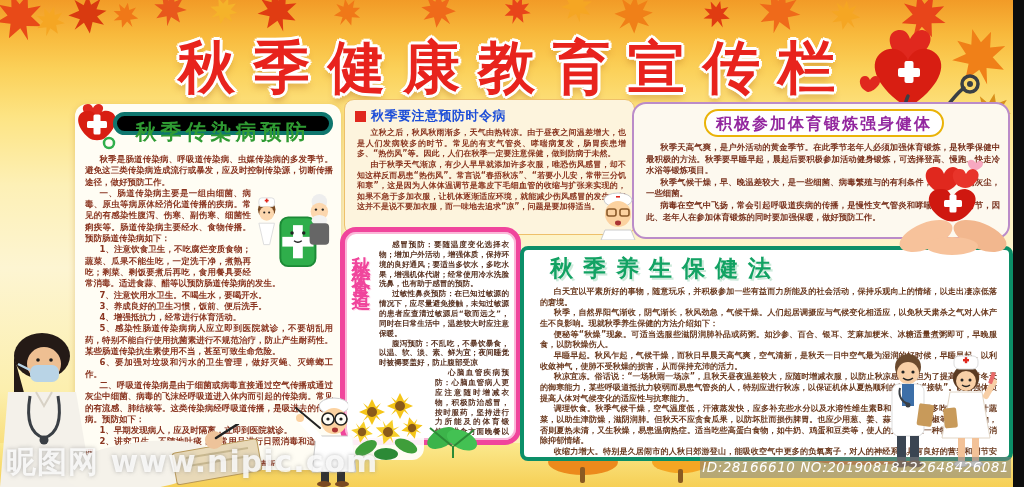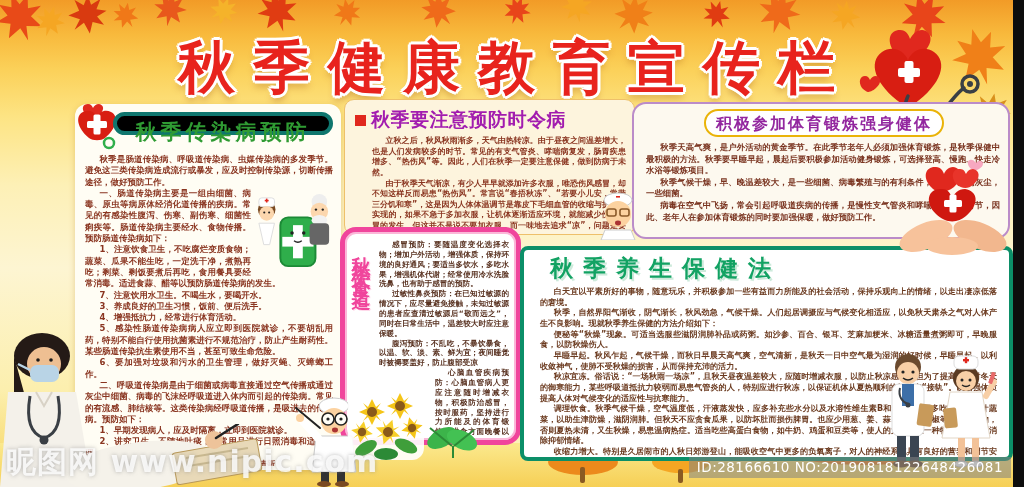--- a/index.html
+++ b/index.html
@@ -26,23 +26,23 @@
     border:4px solid #0f766e;border-radius:20px;color:#2f9b33;font-size:21px;font-weight:bold;
     letter-spacing:4px;text-align:center;line-height:32px;box-sizing:border-box;}
   .inf-cross{position:absolute;left:0px;top:0px;}
   .inf-body{position:absolute;left:10px;right:8px;top:50px;bottom:4px;overflow:hidden;
     font-size:8.5px;line-height:1.33;color:#8a3520;font-weight:bold;}
   .float-img{float:right;width:78px;height:82px;margin:2px 0 2px 4px;}
   
   #panel-seasonal{left:344px;top:99px;width:291px;height:136px;background:#fdf4dd;
     border:1px solid #eec06a;border-radius:10px;overflow:hidden;}
   .seasonal-title{display:flex;align-items:center;gap:5px;padding:7px 8px 2px 10px;
-    color:#a21caf;font-size:19px;font-weight:bold;letter-spacing:0.5px;}
+    color:#1d4ed8;font-size:13px;font-weight:bold;letter-spacing:0.5px;}
   .red-square{width:11px;height:11px;background:#e0281e;flex:0 0 auto;}
-  .seasonal-body{padding:1px 8px 0 27px;font-size:8px;line-height:1.33;color:#8a3520;font-weight:bold;}
+  .seasonal-body{padding:1px 8px 0 12px;font-size:8px;line-height:1.33;color:#8a3520;font-weight:bold;}
   
   #panel-diet{left:340px;top:227px;width:181px;height:218px;background:#fff;
     border:5px solid #f0459c;border-radius:16px;box-shadow:inset 0 0 0 2px #fbb7d8;}
   .diet-vtitle{position:absolute;left:4px;top:10px;writing-mode:vertical-rl;
     font-size:19px;font-weight:bold;color:#f0459c;letter-spacing:7px;
     text-shadow:1px 1px 0 #ffd9ea;}
   .diet-body{position:absolute;left:34px;right:7px;top:8px;bottom:4px;overflow:hidden;
     font-size:7.6px;line-height:1.3;color:#5a3322;font-weight:bold;}
   
   #panel-exercise{left:632px;top:102px;width:378px;height:137px;background:#fdf9ef;
@@ -56,21 +56,21 @@
   
   #panel-regimen{left:520px;top:233px;width:493px;height:215px;background:#fff;
     border:4px solid #0c8f68;border-radius:8px;overflow:hidden;margin-top:13px;}
   .reg-title{padding:3px 0 0 26px;color:#12a263;font-size:23px;font-weight:bold;letter-spacing:10px;
     text-shadow:2px 2px 0 #cdeadb;}
   .reg-body{padding:2px 12px 4px 16px;font-size:8.1px;line-height:1.32;color:#6b3a1f;font-weight:bold;}
   .art{position:absolute;z-index:6;}
   .wm-nipic{position:absolute;left:6px;bottom:4px;z-index:7;font-size:30px;font-weight:bold;
     color:rgba(255,255,255,.82);letter-spacing:1px;text-shadow:0 0 4px rgba(140,140,140,.6);white-space:nowrap;}
   .wm-id{position:absolute;right:13px;bottom:9px;z-index:7;background:rgba(130,130,130,.55);
-    color:#fff;font-size:13.5px;padding:2px 8px 3px;letter-spacing:0.5px;white-space:nowrap;}
+    color:#fff;font-size:13.5px;padding:2px 2px 3px;letter-spacing:0.5px;white-space:nowrap;font-style:italic;}
 </style>
 </head>
 <body>
 
 <div class="canvas">
 
   <svg class="leaf" style="left:-6px;top:-8px;width:52px;height:52px;transform:rotate(-20deg)" viewBox="0 0 24 24">
       <polygon fill="#e84a18" points="12,0 14,6 19,3 17,9 23,10 17,13 20,19 13.5,16.5 12,23 10.5,16.5 4,19 7,13 1,10 7,9 5,3 10,6"></polygon>
     </svg>
   <svg class="leaf" style="left:34px;top:6px;width:32px;height:32px;transform:rotate(15deg)" viewBox="0 0 24 24">

